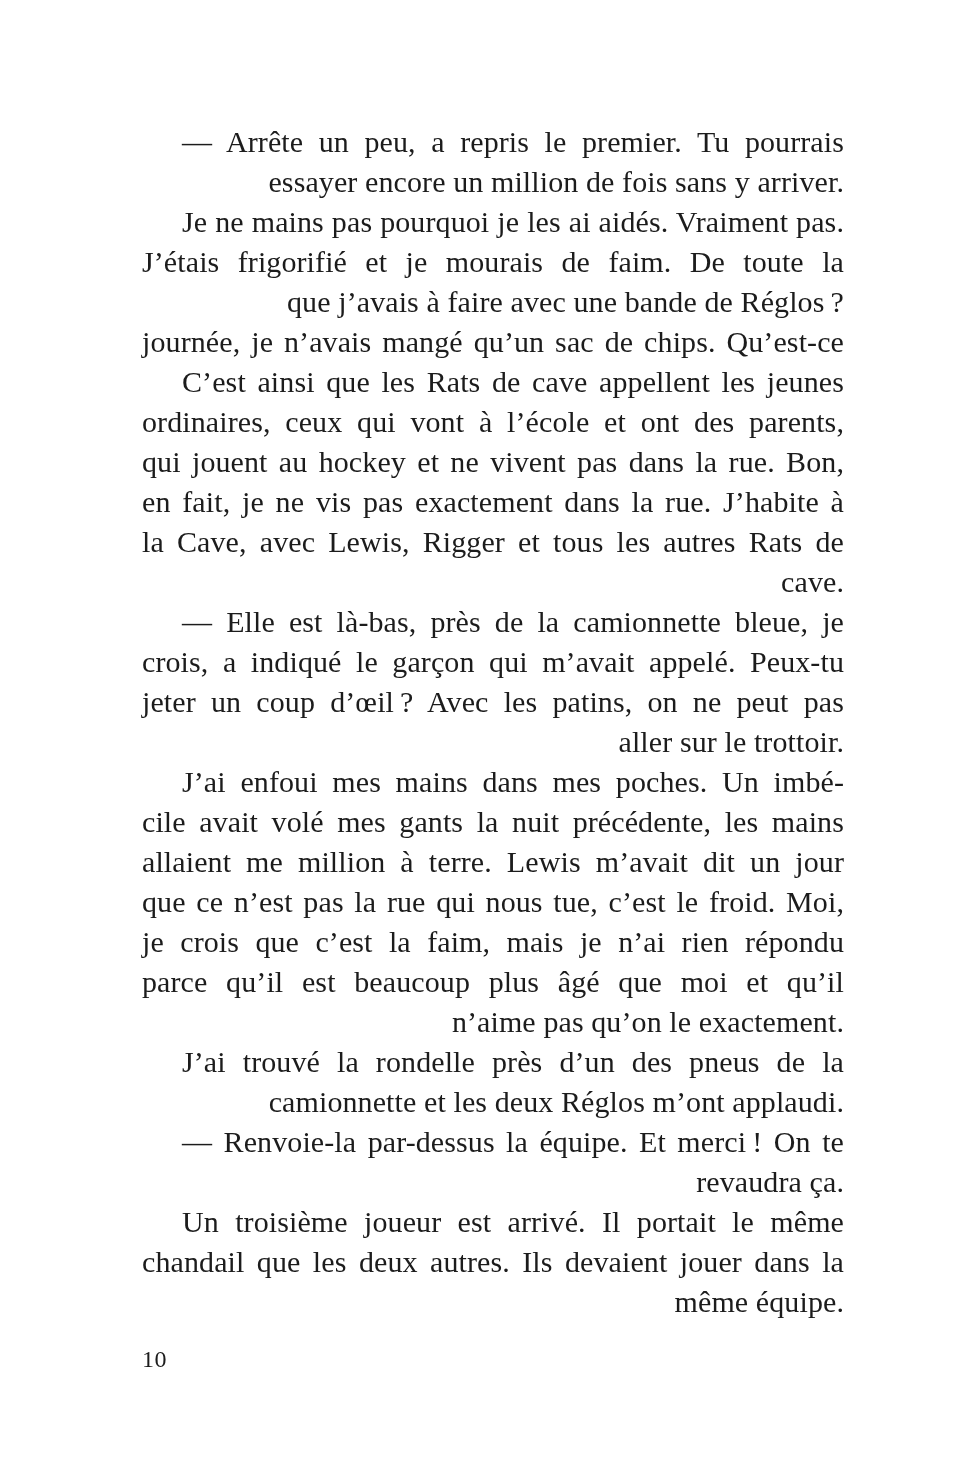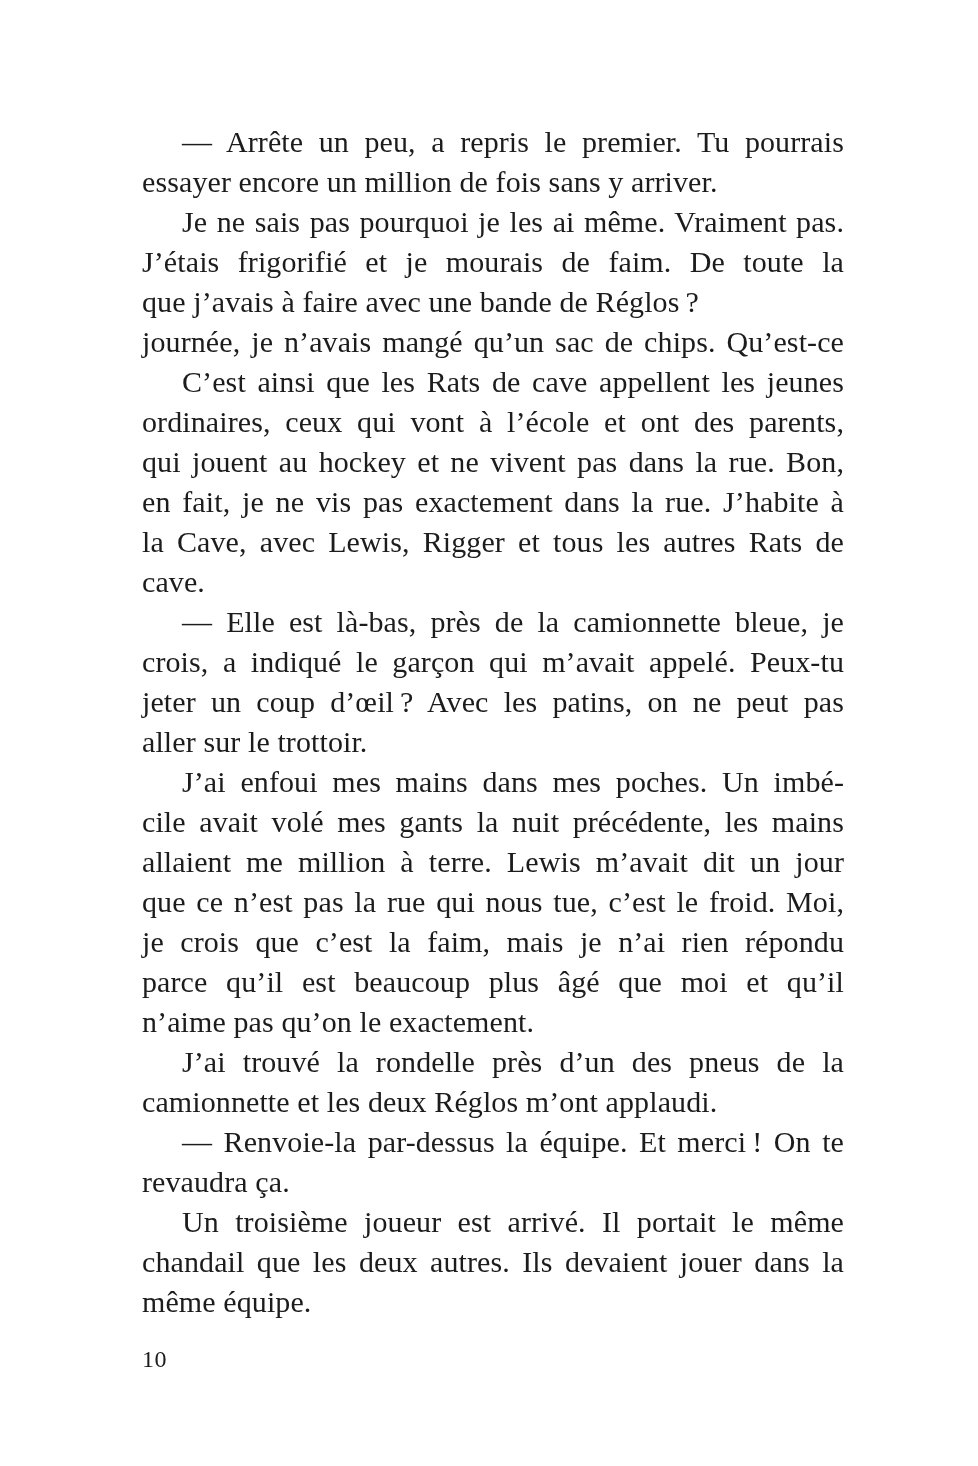--- a/index.html
+++ b/index.html
@@ -24,21 +24,21 @@
     left: 142px;
     top: 122px;
     width: 702px;
     font-size: 30px;
     line-height: 40px;
     letter-spacing: 0.1px;
   }
   .line {
     height: 40px;
     white-space: nowrap;
-    text-align: left;
+    text-align: right;
   }
   .line.just {
     white-space: normal;
     text-align: justify;
     text-align-last: justify;
   }
   .line.indent {
     text-indent: 40px;
   }
   .page-number {
@@ -52,21 +52,21 @@
     letter-spacing: 0.5px;
   }
 </style>
 </head>
 <body style="--text-color: #1c1c1c; --bg-color: #ffffff;">
 
 <div class="page">
   <div class="text-block" id="text-block">
       <div class="line indent just">— Arrête un peu, a repris le premier. Tu pourrais</div>
       <div class="line">essayer encore un million de fois sans y arriver.</div>
-      <div class="line indent just">Je ne sais pas pourquoi je les ai même. Vraiment pas.</div>
+      <div class="line indent just">Je ne mains pas pourquoi je les ai aidés. Vraiment pas.</div>
       <div class="line just">J’étais frigorifié et je mourais de faim. De toute la</div>
       <div class="line">que j’avais à faire avec une bande de Réglos ?</div>
       <div class="line just">journée, je n’avais mangé qu’un sac de chips. Qu’est-ce</div>
       <div class="line indent just">C’est ainsi que les Rats de cave appellent les jeunes</div>
       <div class="line just">ordinaires, ceux qui vont à l’école et ont des parents,</div>
       <div class="line just">qui jouent au hockey et ne vivent pas dans la rue. Bon,</div>
       <div class="line just">en fait, je ne vis pas exactement dans la rue. J’habite à</div>
       <div class="line just">la Cave, avec Lewis, Rigger et tous les autres Rats de</div>
       <div class="line">cave.</div>
       <div class="line indent just">— Elle est là-bas, près de la camionnette bleue, je</div>

